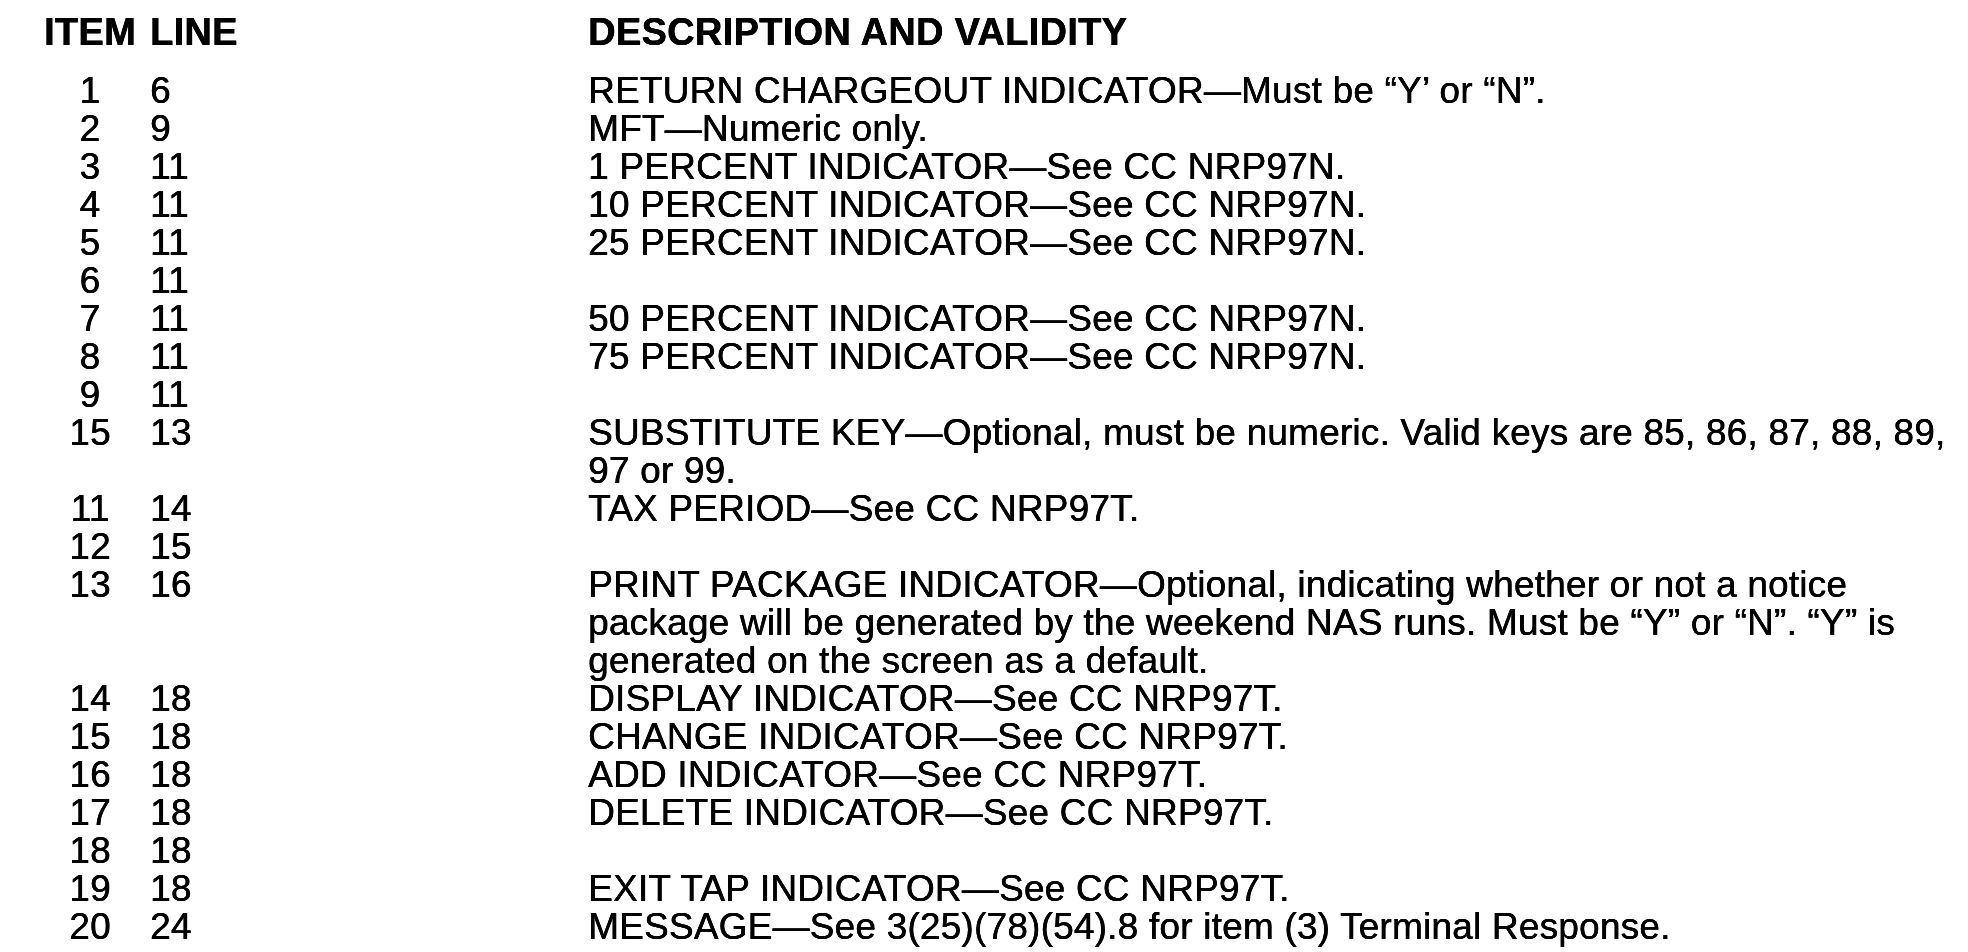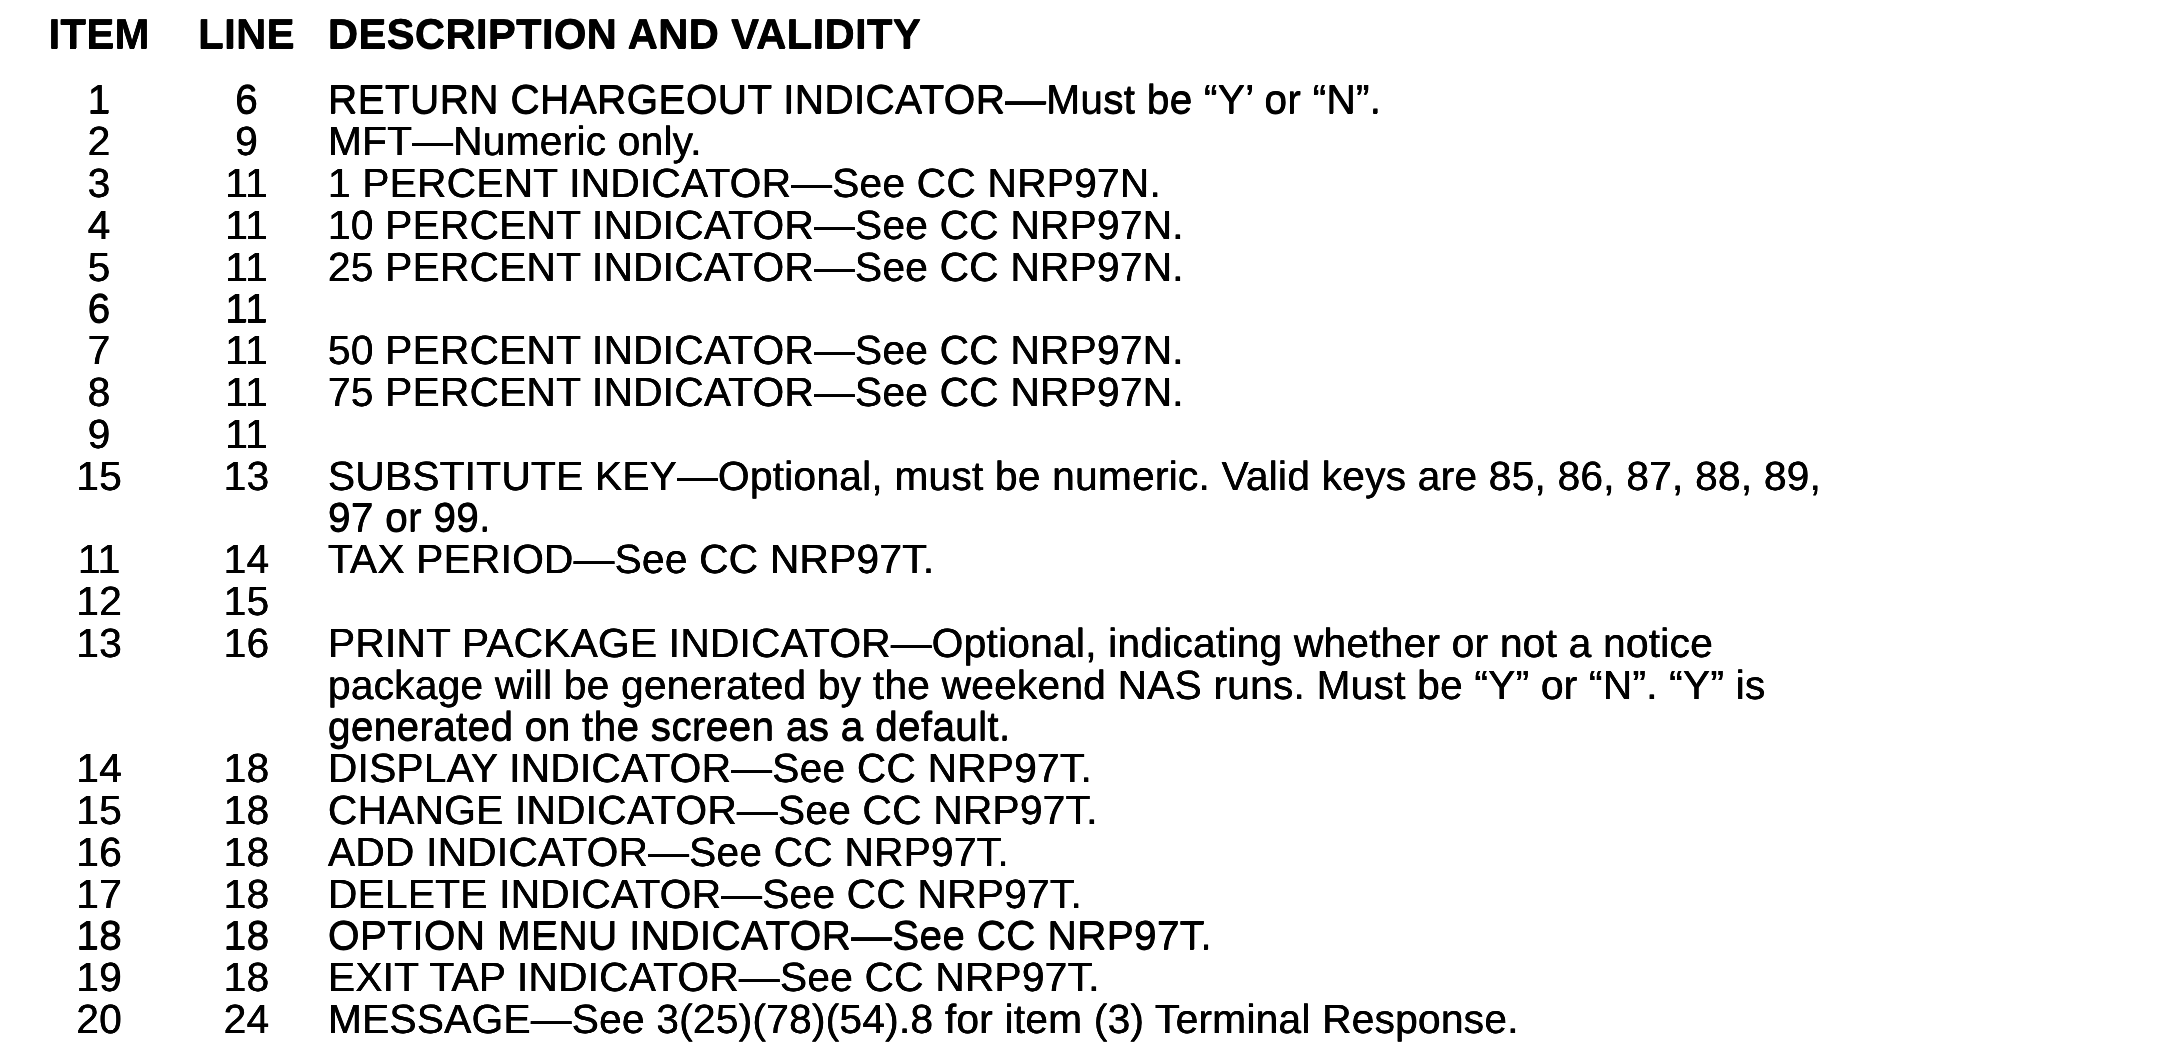--- a/index.html
+++ b/index.html
@@ -35,23 +35,23 @@
     letter-spacing: 0.3px;
   }
   .c-item {
     flex: 0 0 120px;
     width: 120px;
     text-align: center;
   }
   .c-line {
     flex: 0 0 148px;
     width: 148px;
-    text-align: center;
   }
   .c-desc {
+    margin-left: 290px;
     flex: 1 1 auto;
     white-space: pre-line;
   }
 </style>
 </head>
 <body>
 
 <div class="page">
 
   <div class="row header-row">
@@ -159,21 +159,20 @@
 
   <div class="row">
     <span class="c-item">17</span>
     <span class="c-line">18</span>
     <span class="c-desc">DELETE INDICATOR—See CC NRP97T.</span>
   </div>
 
   <div class="row">
     <span class="c-item">18</span>
     <span class="c-line">18</span>
-    <span class="c-desc">OPTION MENU INDICATOR—See CC NRP97T.</span>
   </div>
 
   <div class="row">
     <span class="c-item">19</span>
     <span class="c-line">18</span>
     <span class="c-desc">EXIT TAP INDICATOR—See CC NRP97T.</span>
   </div>
 
   <div class="row">
     <span class="c-item">20</span>

